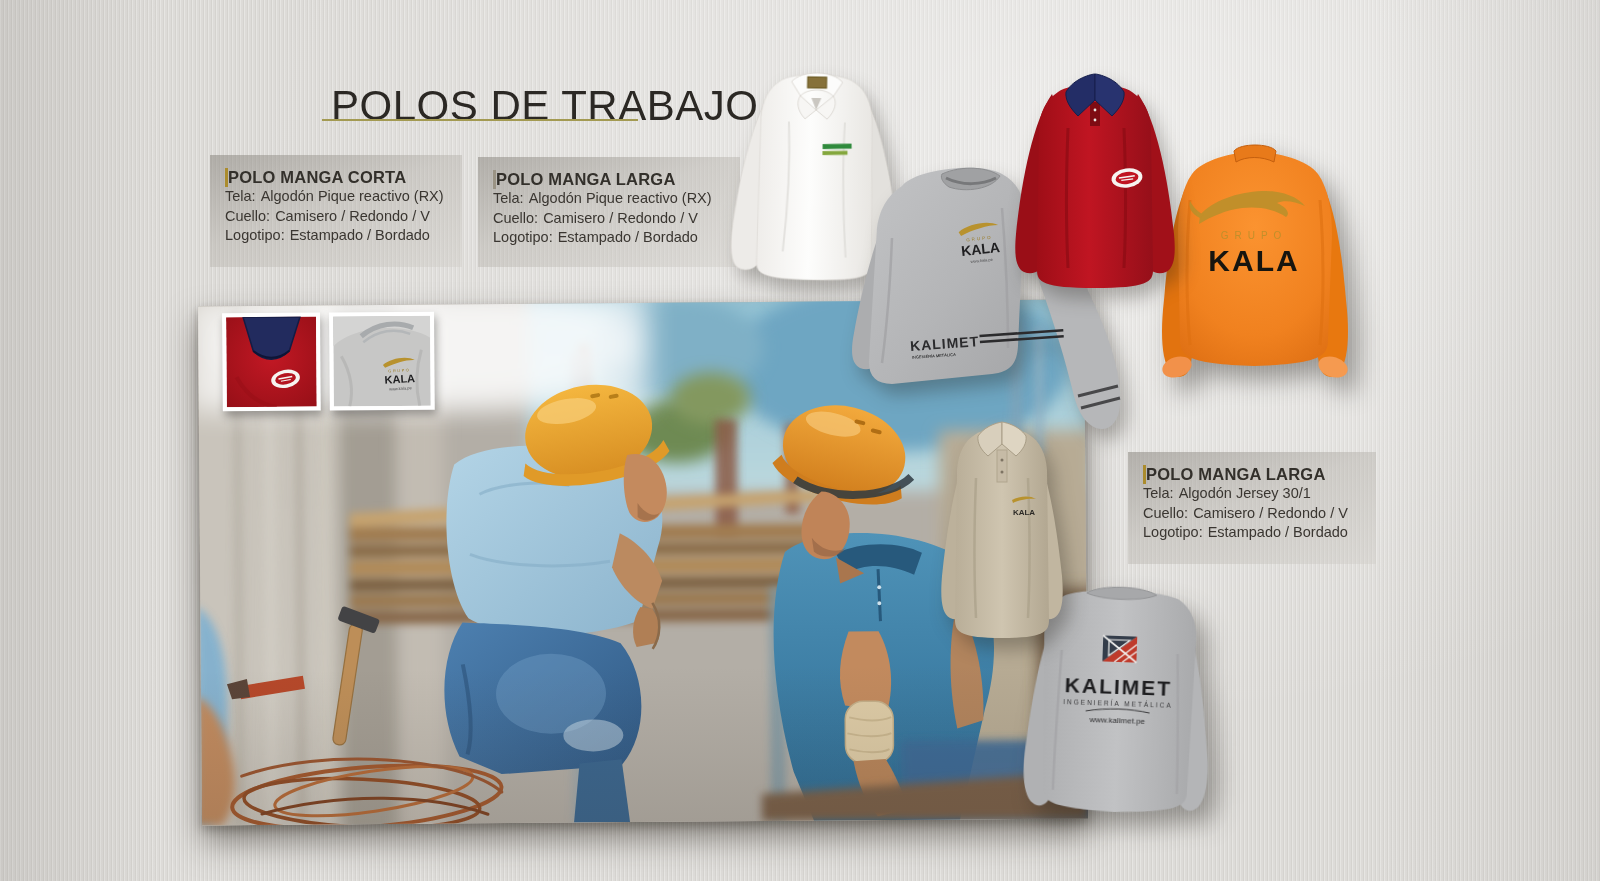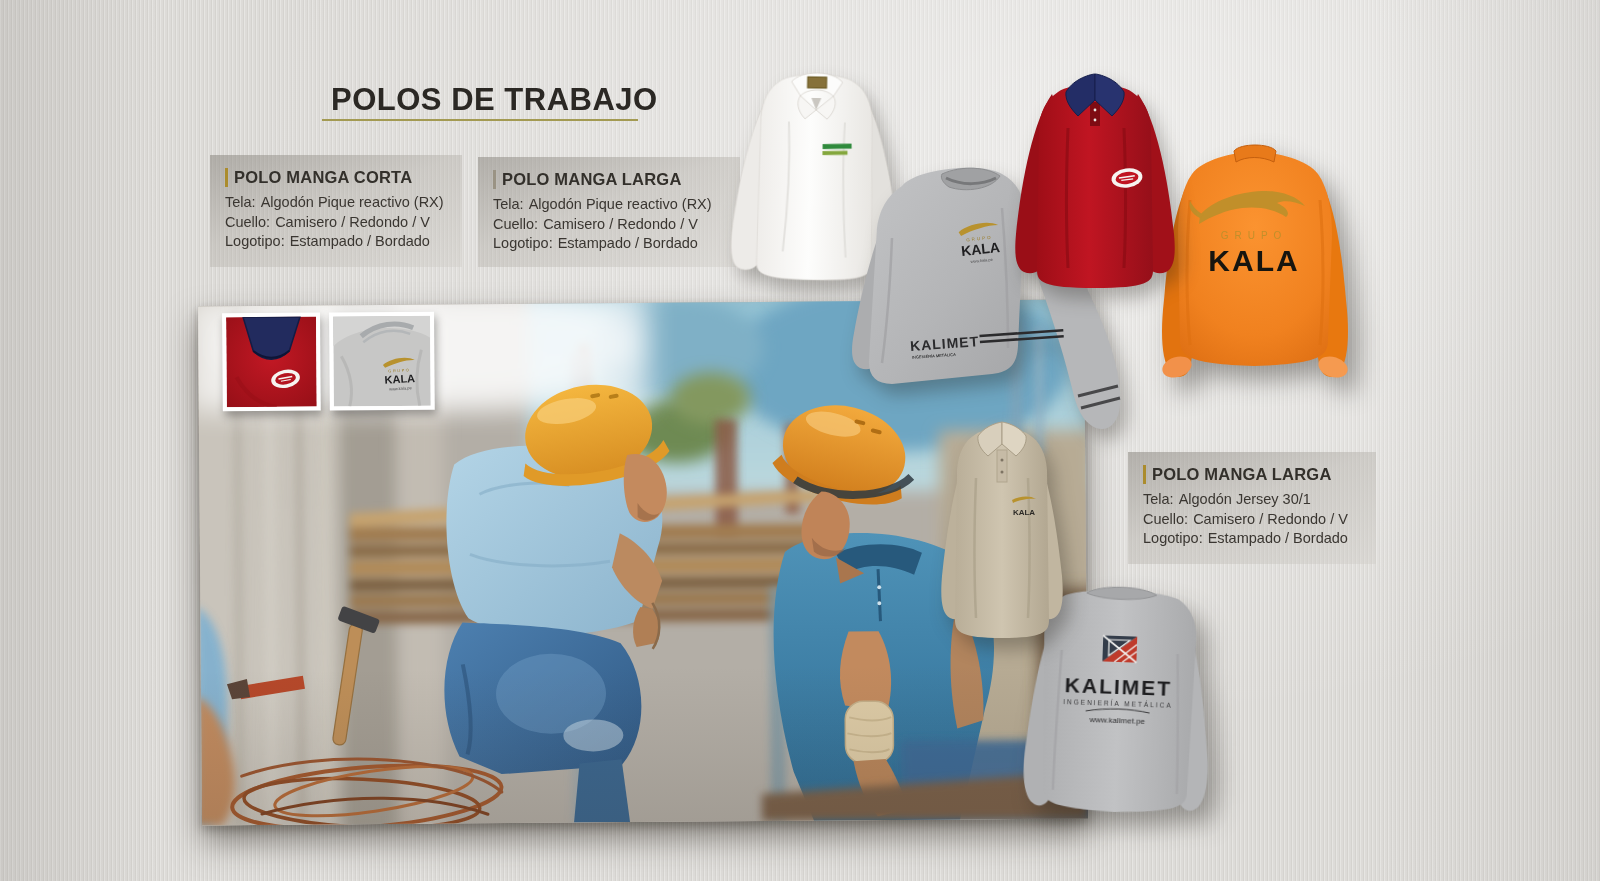--- a/index.html
+++ b/index.html
@@ -8,33 +8,33 @@
     font-family:"Liberation Sans",sans-serif;
     background:
       linear-gradient(90deg, rgba(110,106,100,.16) 0%, rgba(0,0,0,0) 10%, rgba(0,0,0,0) 86%, rgba(140,137,132,.12) 100%),
       radial-gradient(ellipse at 70% 18%, rgba(255,255,255,.5) 0%, rgba(255,255,255,0) 55%),
       repeating-linear-gradient(90deg, #e6e5e2 0px, #e6e5e2 1px, #dddbd8 1px, #dddbd8 3px, #d5d3cf 3px, #d5d3cf 4px),
       #dcdad7;
   }
   .abs{position:absolute;}
   
   .page-title{
-    font-size:31px;font-weight:700;letter-spacing:.5px;color:#2b2824;
+    font-size:42px;font-weight:400;letter-spacing:.5px;color:#2b2824;
     white-space:nowrap;
   }
   .title-underline{height:2px;}
   
   .info-box{
     background:linear-gradient(160deg, rgba(138,134,127,.55) 0%, rgba(176,172,165,.42) 45%, rgba(205,202,196,.38) 100%);
     padding:13px 10px 10px 15px;box-sizing:border-box;
   }
-  .box-title-row{display:flex;align-items:center;gap:6px;}
+  .box-title-row{display:flex;align-items:center;}
   .gold-bar{display:inline-block;width:3px;height:19px;}
   .box-title{font-size:16.5px;font-weight:700;color:#33302b;letter-spacing:.2px;white-space:nowrap;}
-  .box-specs{margin-top:6px;}
+  .box-specs{margin-top:0;}
   .spec-line{font-size:14.5px;line-height:19.5px;color:#3a3631;white-space:nowrap;}
   .spec-label{margin-right:5px;}
   
   .garment{position:absolute;}
   .garment svg{display:block;overflow:visible;}
   svg text{font-family:"Liberation Sans",sans-serif;}
   .sh-soft{filter:drop-shadow(7px 11px 9px rgba(30,26,20,.30));}
   .sh-strong{filter:drop-shadow(11px 14px 12px rgba(30,26,20,.38));}
   
   .photo{

